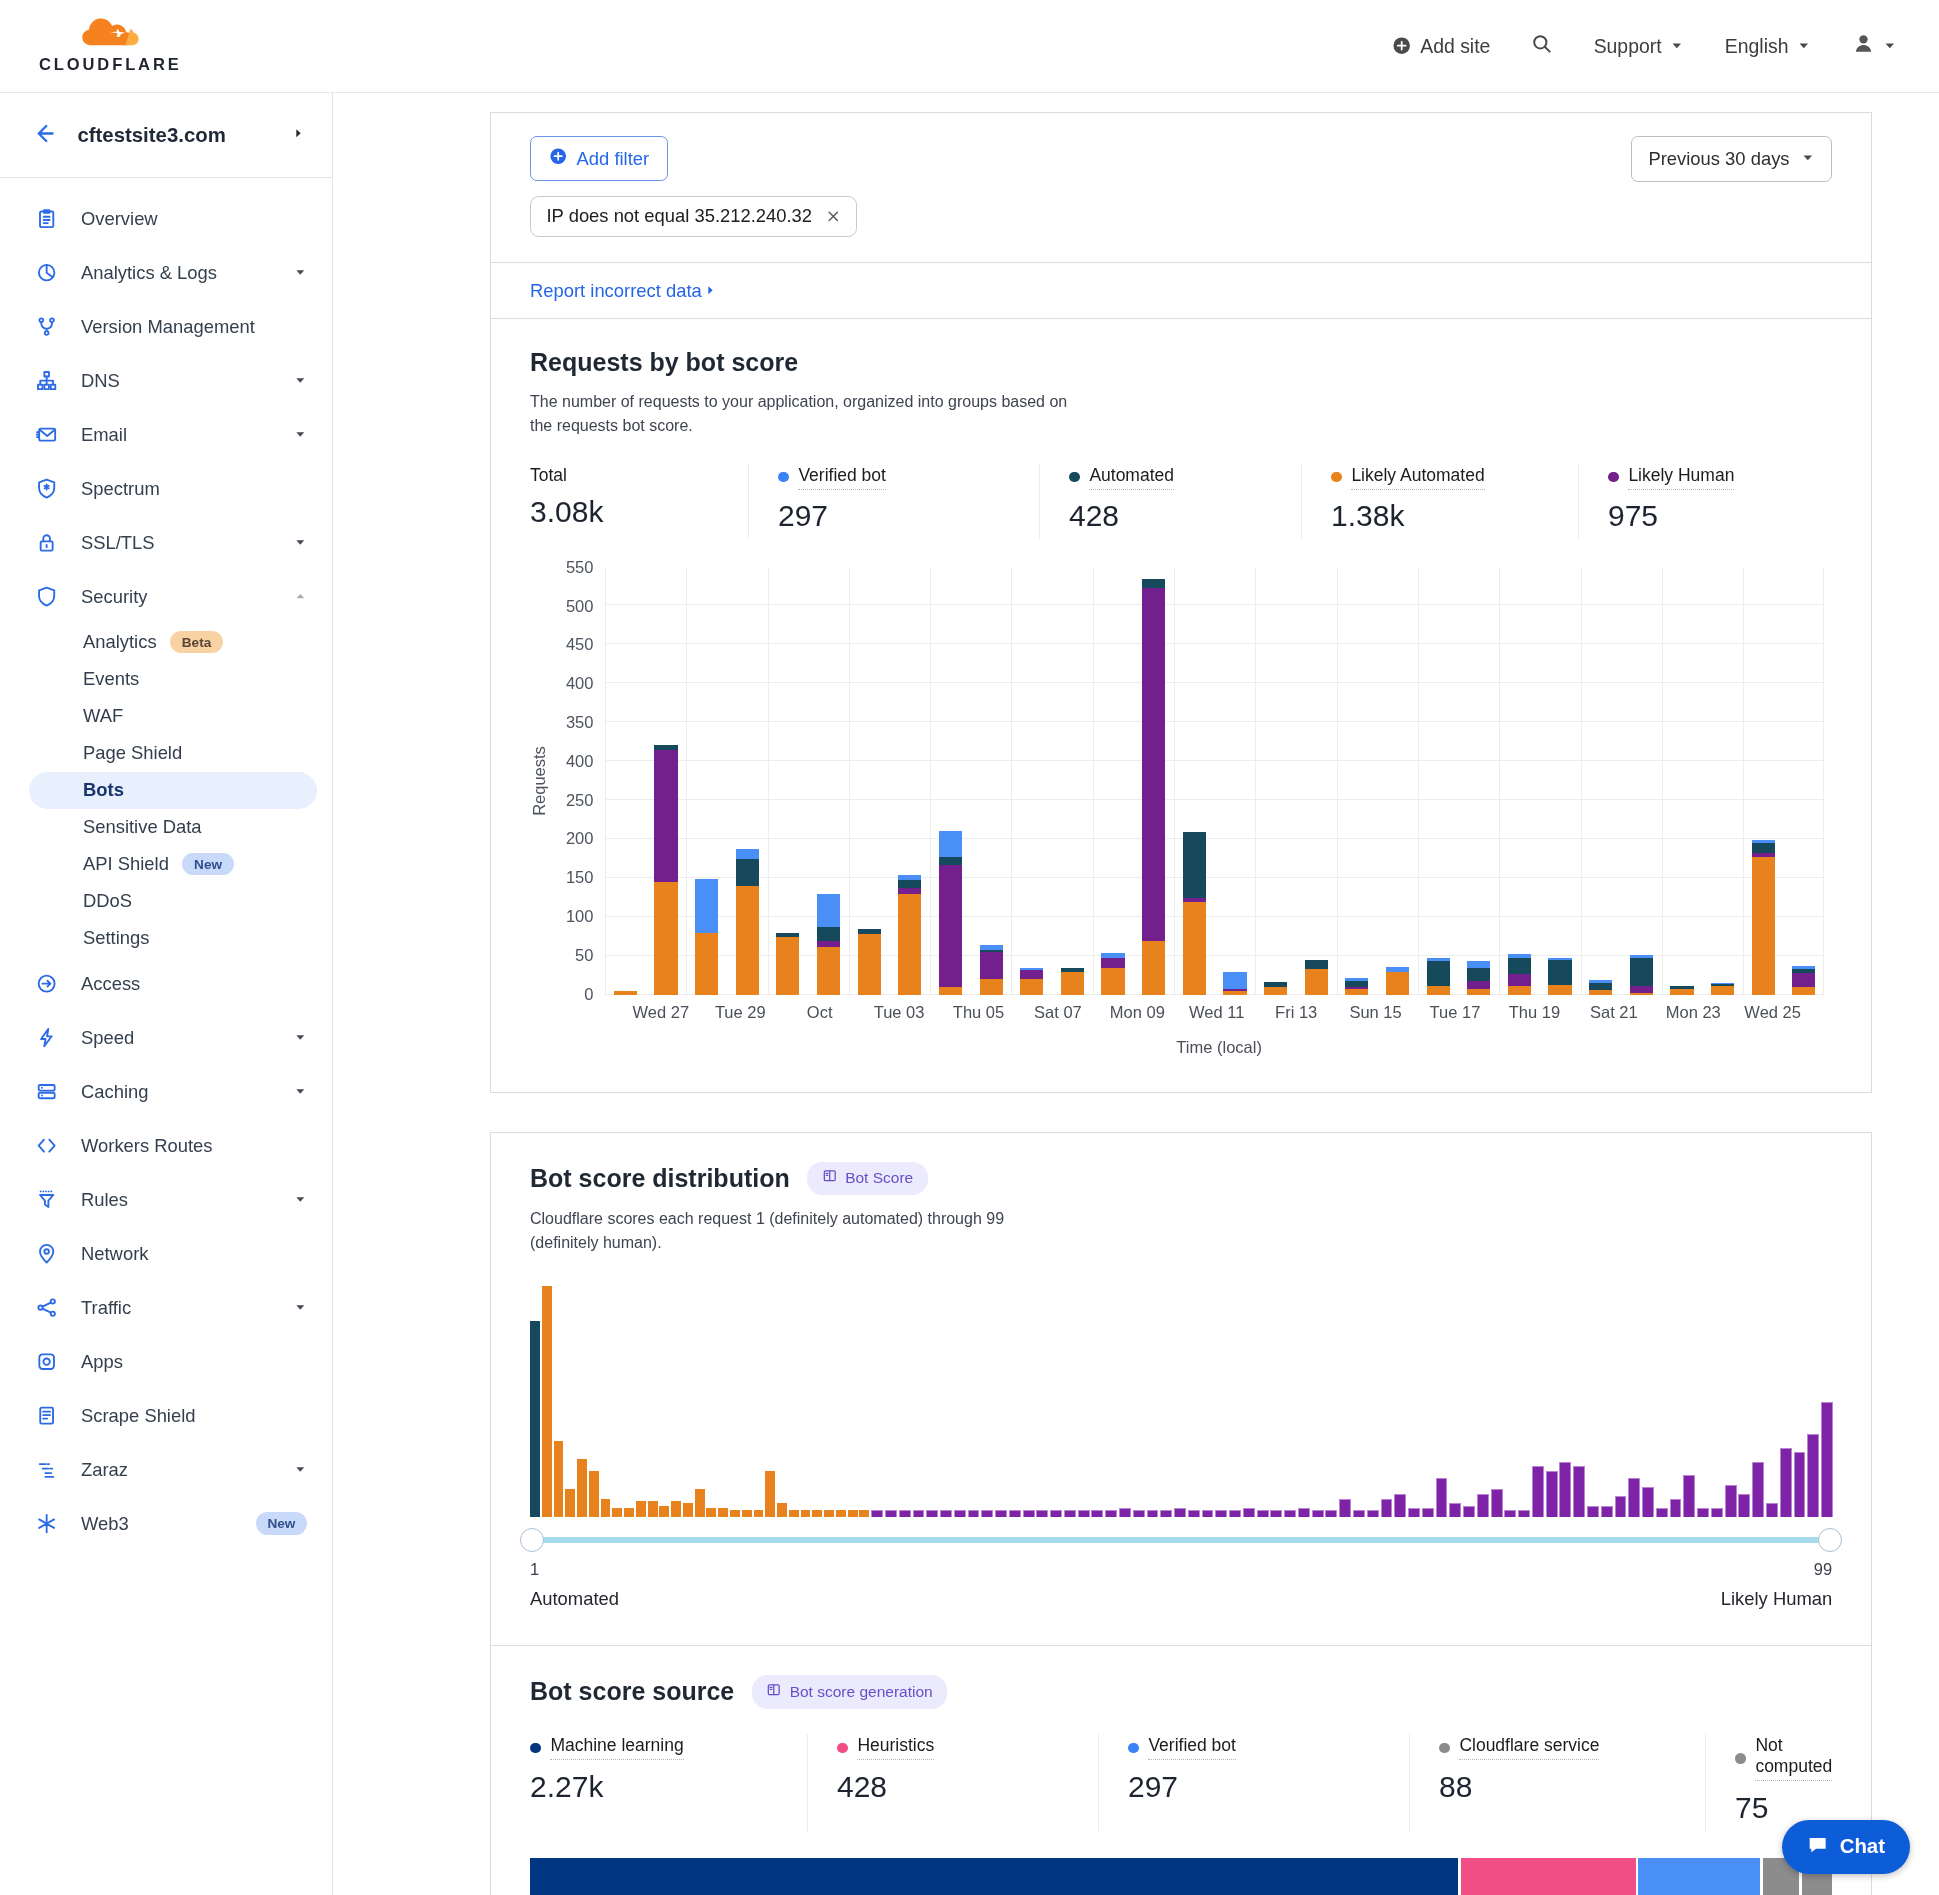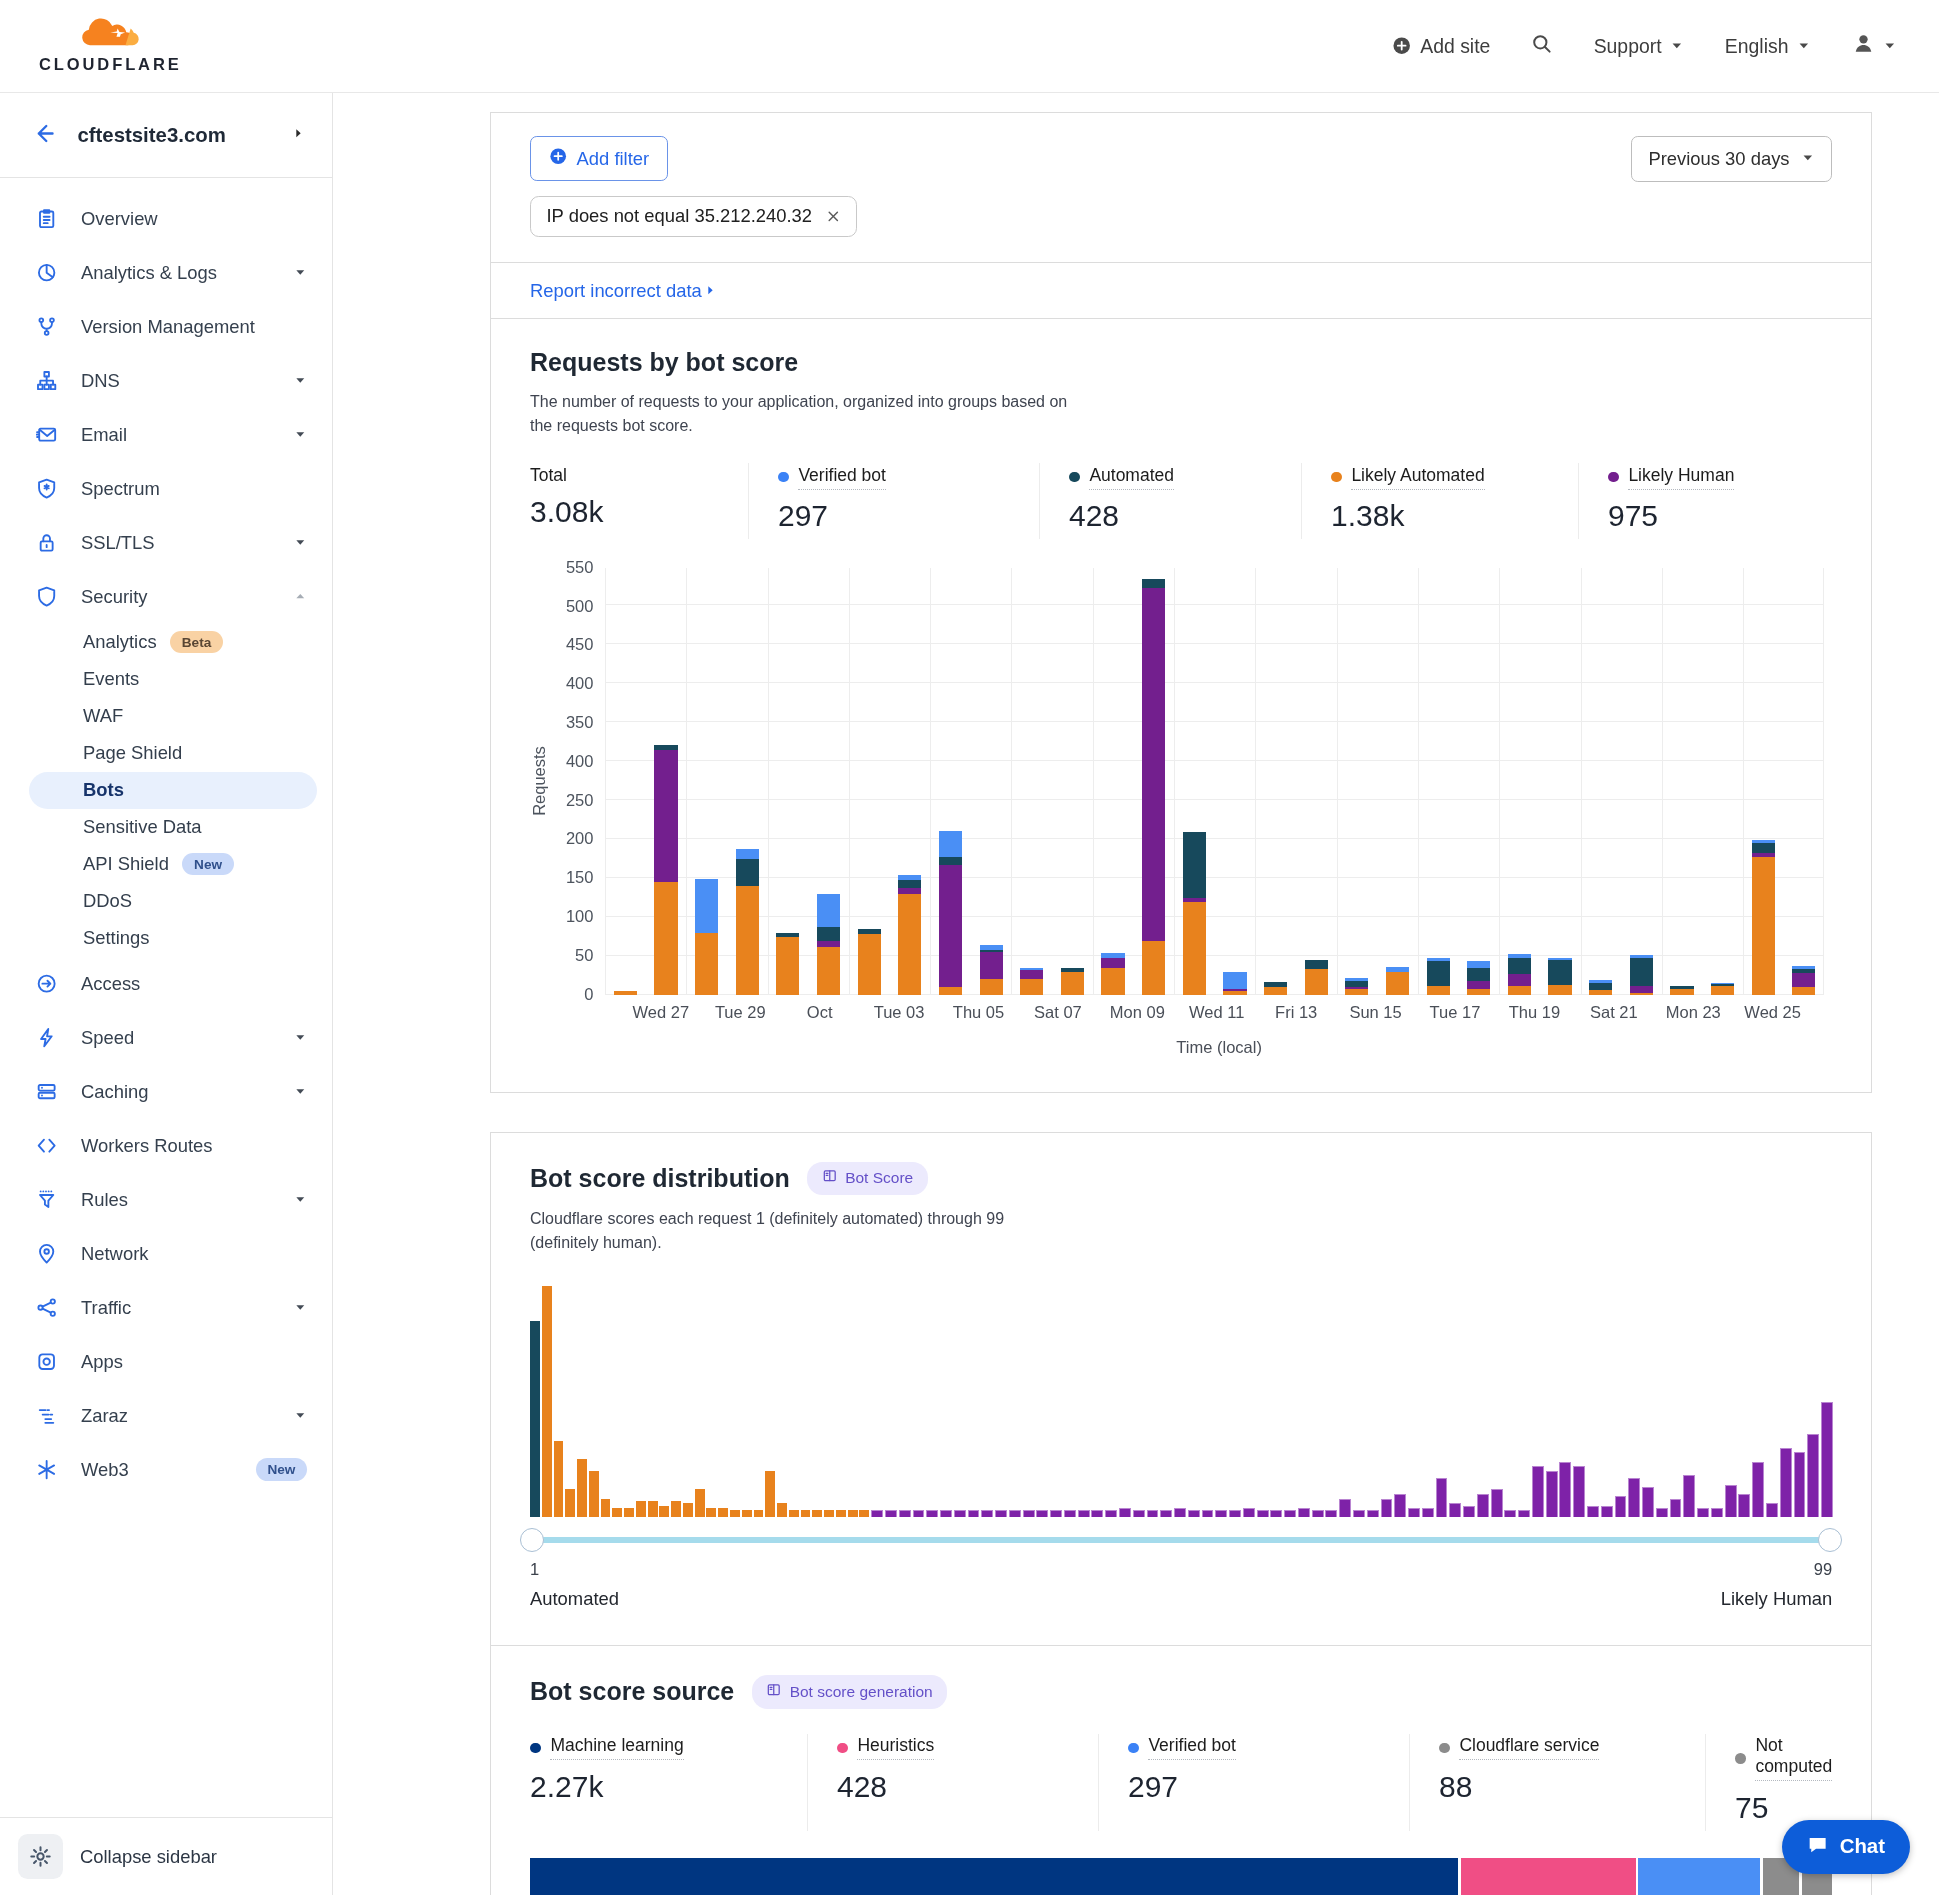--- a/index.html
+++ b/index.html
@@ -397,47 +397,47 @@
             <svg width="21.3" height="21.3" viewBox="0 0 16 16" fill="none" stroke="currentColor" stroke-width="1.4" stroke-linecap="round" stroke-linejoin="round">
               <rect x="2.5" y="2.5" width="11" height="11" rx="2.4"></rect>
               <circle cx="8" cy="8" r="2.4"></circle>
             </svg>
           </span>
           <span class="lbl">Apps</span>
         </div>
         <div class="side-item">
           <span class="ic">
             <svg width="21.3" height="21.3" viewBox="0 0 16 16" fill="none" stroke="currentColor" stroke-width="1.4" stroke-linecap="round" stroke-linejoin="round">
+              <rect x="3.2" y="2" width="9.6" height="12" rx="1"></rect>
+              <path d="M5.4 5h5.2M5.4 7.6h5.2M5.4 10.2h3"></path>
+            </svg>
+          </span>
+          <span class="lbl">Scrape Shield</span>
+        </div>
+        <div class="side-item">
+          <span class="ic">
+            <svg width="21.3" height="21.3" viewBox="0 0 16 16" fill="none" stroke="currentColor" stroke-width="1.4" stroke-linecap="round" stroke-linejoin="round">
               <path d="M2.8 3.8h4.4M8.6 3.8h1.2M5 7.2h4.4M10.8 7.2h1.4M7 10.6h4.4M7 13.4h6"></path>
             </svg>
           </span>
           <span class="lbl">Zaraz</span>
           <span><svg width="12.6" height="12.6" viewBox="0 0 16 16">
               <path d="M3 5.5h10L8 11z" fill="#434b55"></path>
             </svg></span>
         </div>
         <div class="side-item">
           <span class="ic">
             <svg width="21.3" height="21.3" viewBox="0 0 16 16" fill="none" stroke="currentColor" stroke-width="1.4" stroke-linecap="round" stroke-linejoin="round">
               <path d="M8 1.5v13M2.4 4.8l11.2 6.4M2.4 11.2L13.6 4.8"></path>
             </svg>
           </span>
           <span class="lbl">Web3</span>
           <span class="badge-new">New</span>
         </div>
       </div>
-    <div class="collapse-row">
-      <span class="gear-box">
-        <svg width="23" height="23" viewBox="0 0 16 16" fill="none" stroke="currentColor" stroke-width="1.4" stroke-linecap="round">
-            <circle cx="8" cy="8" r="2.2"></circle>
-            <path d="M8 1.6v2M8 12.4v2M1.6 8h2M12.4 8h2M3.5 3.5l1.4 1.4M11.1 11.1l1.4 1.4M12.5 3.5l-1.4 1.4M4.9 11.1l-1.4 1.4"></path>
-          </svg>
-      </span>
-      <span>Collapse sidebar</span>
-    </div>
   </div>
 
   <div class="main">
     <div class="content">
 
       <div class="panel">
 
         <div class="filter-sec">
           <div class="btn-outline-blue">
             <span>

